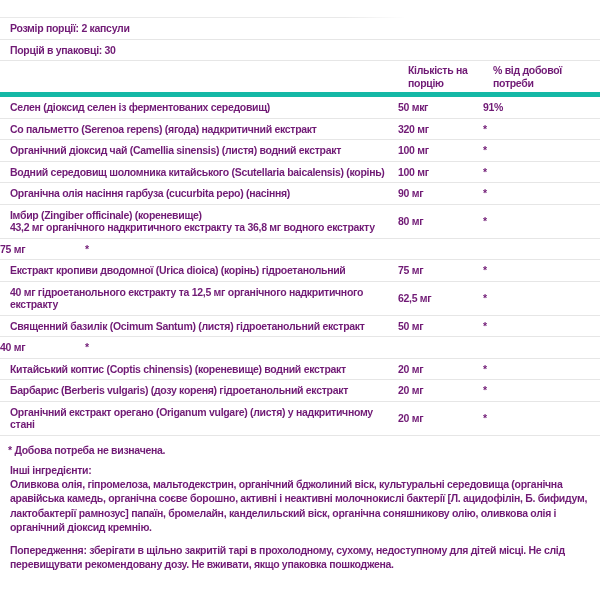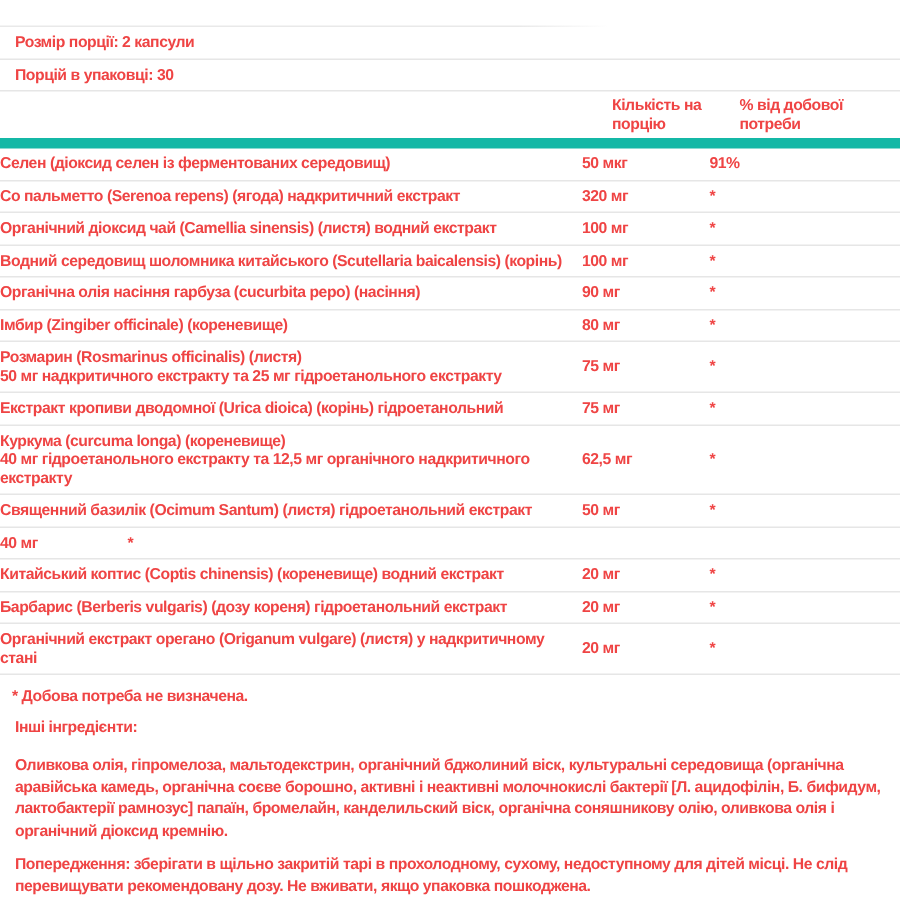--- a/index.html
+++ b/index.html
@@ -4,59 +4,59 @@
 <style>
   html, body { margin: 0; padding: 0; background: #ffffff; }
   .panel {
     position: relative;
     width: 600px;
     height: 600px;
     background: #ffffff;
     overflow: hidden;
     font-family: "Liberation Sans", sans-serif;
     font-weight: 700;
-    color: #ef4444;
+    color: #701a75;
   }
   .t { font-size: 10.5px; letter-spacing: -0.3px; line-height: 12.5px; }
 
   .spacer-top { height: 17px; }
   .top-partial {
     height: 1px; width: 406px;
     background: linear-gradient(to right, #e9e9e9 85%, rgba(233,233,233,0));
   }
 
   .info-row {
     padding: 4px 0 4px 10px;
     border-bottom: 1px solid #e6e6e6;
   }
 
   .hdr-row {
     display: flex;
     padding: 3px 0;
-    border-bottom: 7px solid #14b8a6;
+    border-bottom: 5px solid #14b8a6;
   }
   .hdr-spacer { flex: 0 0 408px; }
   .hdr-amt { flex: 0 0 85px; }
   .hdr-dv  { flex: 1; }
   .hdr-amt span, .hdr-dv span { display: inline-block; max-width: 80px; vertical-align: top; }
 
   .row {
     display: flex;
     align-items: center;
     padding: 4px 0;
     border-bottom: 1px solid #e6e6e6;
   }
-  .cell-name { flex: 0 0 388px; }
+  .cell-name { flex: 0 0 388px; padding-left: 10px; }
   .cell-amt  { flex: 0 0 85px; }
   .cell-dv   { flex: 1; }
   .ds { display: block; }
 
   .footnote { margin: 8px 0 0 8px; }
   .oi-label { margin: 8px 12px 0 10px; }
-  .para { margin: 12px 8px 0 10px; line-height: 14.5px; }
+  .para { margin: 0 8px 0 10px; line-height: 14.5px; }
   .warn { margin: 8px 8px 0 10px; line-height: 14.5px; }
 </style>
 </head>
 <body>
 
 <div class="panel">
 
   <div class="spacer-top"></div>
   <div class="top-partial"></div>
 
@@ -98,39 +98,38 @@
     <div class="cell-dv">*</div>
   </div>
 
   <div class="row t">
     <div class="cell-name"><span>Органічна олія насіння гарбуза (cucurbita pepo) (насіння)</span><span class="ds"></span></div>
     <div class="cell-amt">90 мг</div>
     <div class="cell-dv">*</div>
   </div>
 
   <div class="row t">
-    <div class="cell-name"><span>Імбир (Zingiber officinale) (кореневище)</span></div>
+    <div class="cell-name"><span>Імбир (Zingiber officinale) (кореневище)</span><span class="ds">43,2 мг органічного надкритичного екстракту та 36,8 мг водного екстракту</span></div>
     <div class="cell-amt">80 мг</div>
     <div class="cell-dv">*</div>
   </div>
 
   <div class="row t">
-    <div class="cell-name"><span>Розмарин (Rosmarinus officinalis) (листя)</span><span class="ds">50 мг надкритичного екстракту та 25 мг гідроетанольного екстракту</span></div>
     <div class="cell-amt">75 мг</div>
     <div class="cell-dv">*</div>
   </div>
 
   <div class="row t">
     <div class="cell-name"><span>Екстракт кропиви дводомної (Urica dioica) (корінь) гідроетанольний</span><span class="ds"></span></div>
     <div class="cell-amt">75 мг</div>
     <div class="cell-dv">*</div>
   </div>
 
   <div class="row t">
-    <div class="cell-name"><span>Куркума (curcuma longa) (кореневище)</span><span class="ds">40 мг гідроетанольного екстракту та 12,5 мг органічного надкритичного екстракту</span></div>
+    <div class="cell-name"><span class="ds">40 мг гідроетанольного екстракту та 12,5 мг органічного надкритичного екстракту</span></div>
     <div class="cell-amt">62,5 мг</div>
     <div class="cell-dv">*</div>
   </div>
 
   <div class="row t">
     <div class="cell-name"><span>Священний базилік (Ocimum Santum) (листя) гідроетанольний екстракт</span><span class="ds"></span></div>
     <div class="cell-amt">50 мг</div>
     <div class="cell-dv">*</div>
   </div>
 

